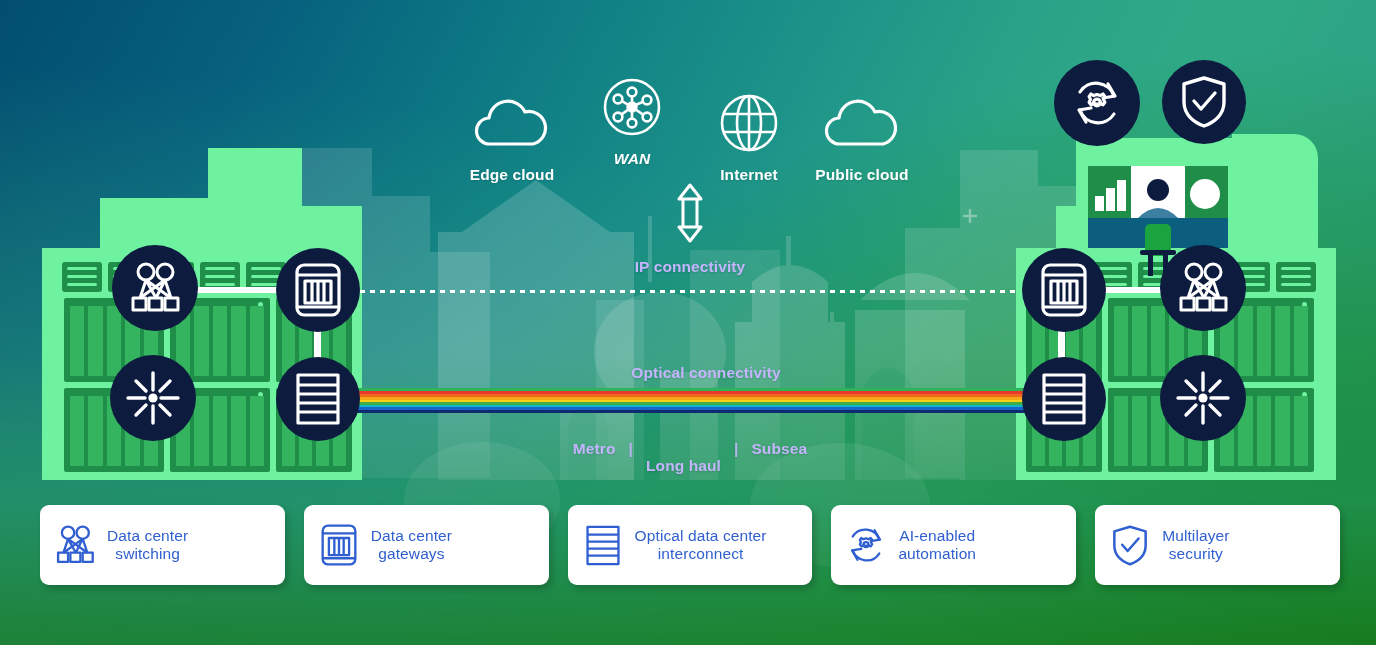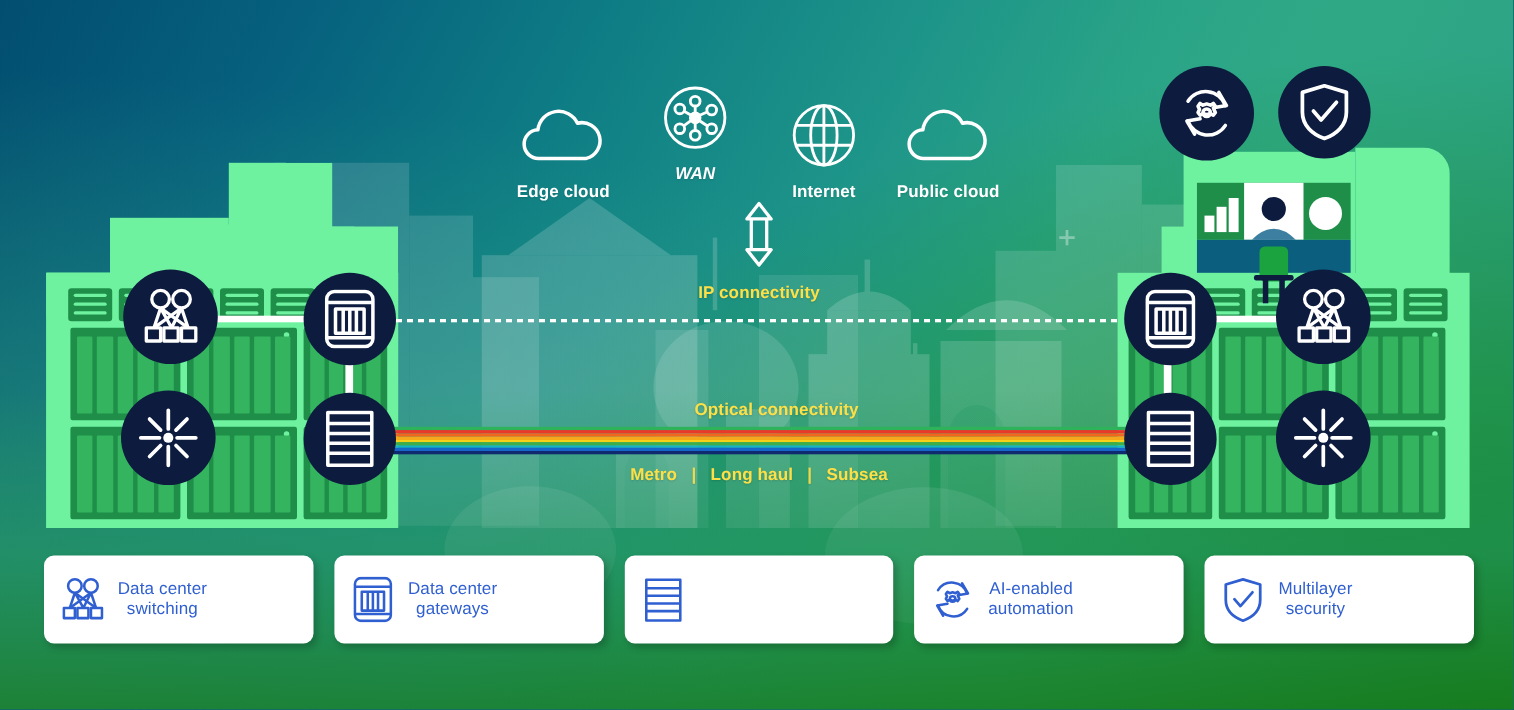--- a/index.html
+++ b/index.html
@@ -51,21 +51,21 @@
   
   .topicon { position:absolute; text-align:center; color:#fff; }
   .topicon .glyph { height:70px; display:flex; align-items:center; justify-content:center; }
   .topicon .cap {
     margin-top:8px; font-size:15.5px; font-weight:bold; line-height:1.13;
     letter-spacing:.1px; text-shadow:0 1px 2px rgba(0,0,0,.12);
   }
 
   
   .clabel {
-    position:absolute; color:#fde047; font-weight:bold; font-size:15.5px;
+    position:absolute; color:#c4b5fd; font-weight:bold; font-size:15.5px;
     text-align:center; letter-spacing:.1px; text-shadow:0 1px 2px rgba(0,0,0,.15);
   }
   .dotline {
     position:absolute; height:3px;
     background-image:linear-gradient(to right,#fff 0 5px, rgba(255,255,255,0) 5px 10px);
     background-size:10px 3px; background-repeat:repeat-x;
   }
 
   
   .fiber { position:absolute; }
@@ -427,21 +427,21 @@
     </svg>
   </div>
   <div class="clabel" style="left:590px; top:258px; width:200px;">IP connectivity</div>
 
   <div class="clabel" style="left:586px; top:364px; width:240px;">Optical connectivity</div>
 
   <div style="position:absolute; left:520px; top:423px; width:340px; display:flex;
               align-items:center; justify-content:center; gap:13px;">
     <span class="clabel" style="position:static;">Metro</span>
     <span class="clabel" style="position:static; opacity:.9;">|</span>
-    <span class="clabel" style="position:static;">Long haul</span>
+    <span class="clabel" style="position:static;margin-top:34px;">Long haul</span>
     <span class="clabel" style="position:static; opacity:.9;">|</span>
     <span class="clabel" style="position:static;">Subsea</span>
   </div>
 
   <div class="badge" style="left:112px; top:245px; width:86px; height:86px;">
     <svg width="52" height="52" viewBox="0 0 52 52" fill="none" stroke="#fff" stroke-width="3" stroke-linejoin="round">
       <circle cx="17" cy="10" r="8"></circle>
         <circle cx="36" cy="10" r="8"></circle>
       <rect x="4" y="36" width="13" height="12"></rect>
         <rect x="20" y="36" width="13" height="12"></rect>
@@ -558,20 +558,22 @@
 gateways</span>
     </div>
 
     <div class="card">
       <span class="ci">
         <svg width="34" height="41" viewBox="0 0 44 52" fill="none" stroke="#2f5fd0" stroke-width="3" stroke-linejoin="round">
           <rect x="2" y="2" width="40" height="48"></rect>
           <path d="M2 12 H42 M2 21 H42 M2 30 H42 M2 39 H42"></path>
         </svg>
       </span>
+      <span class="cl">Optical data center
+interconnect</span>
     </div>
 
     <div class="card">
       <span class="ci">
         <svg width="42" height="42" viewBox="0 0 54 54" fill="none" stroke="#2f5fd0" stroke-width="3" stroke-linejoin="round" stroke-linecap="round">
           <path d="M44 20 a19 19 0 0 0 -34 -4"></path>
           <path d="M10 34 a19 19 0 0 0 34 4"></path>
           <path d="M38 8 L45 20 L33 22"></path>
           <path d="M16 46 L9 34 L21 32"></path>
           <path d="M27 18.5 l3.4 1.1 2.6 -1.6 1.9 2.6 -1.4 2.8 1.4 2.8 -1.9 2.6 -2.6 -1.6 -3.4 1.1 -3.4 -1.1 -2.6 1.6 -1.9 -2.6 1.4 -2.8 -1.4 -2.8 1.9 -2.6 2.6 1.6 Z"></path>

